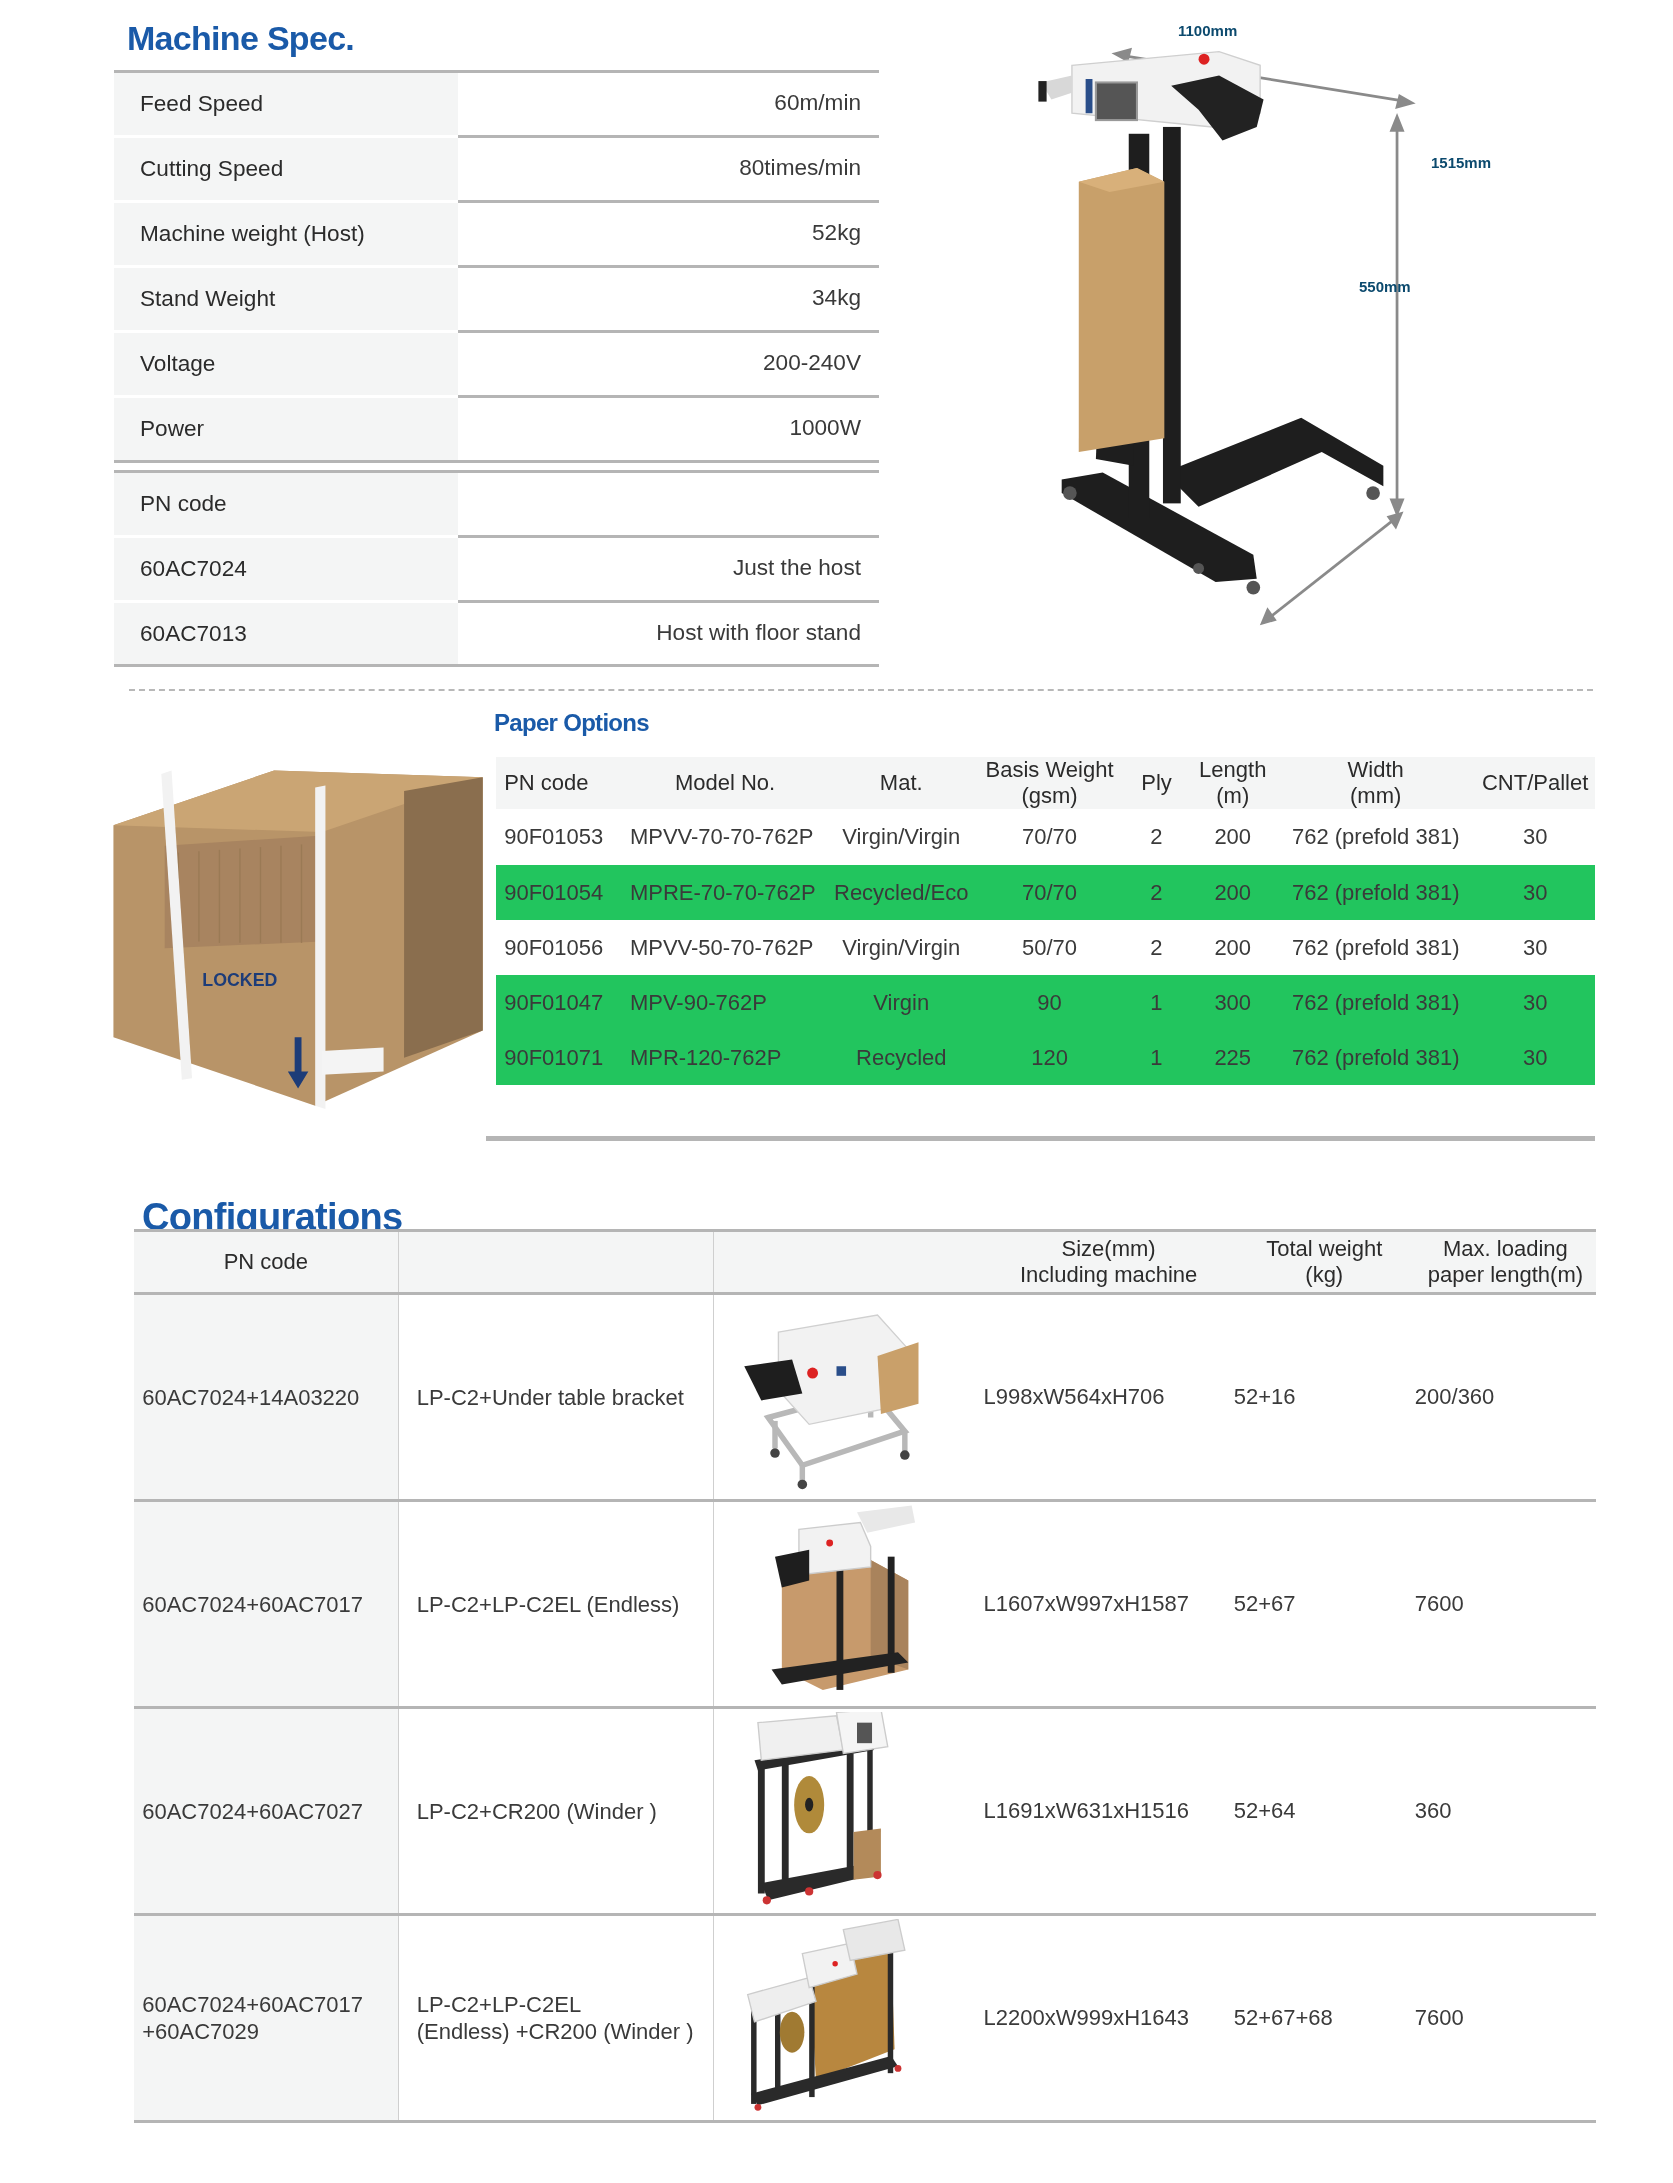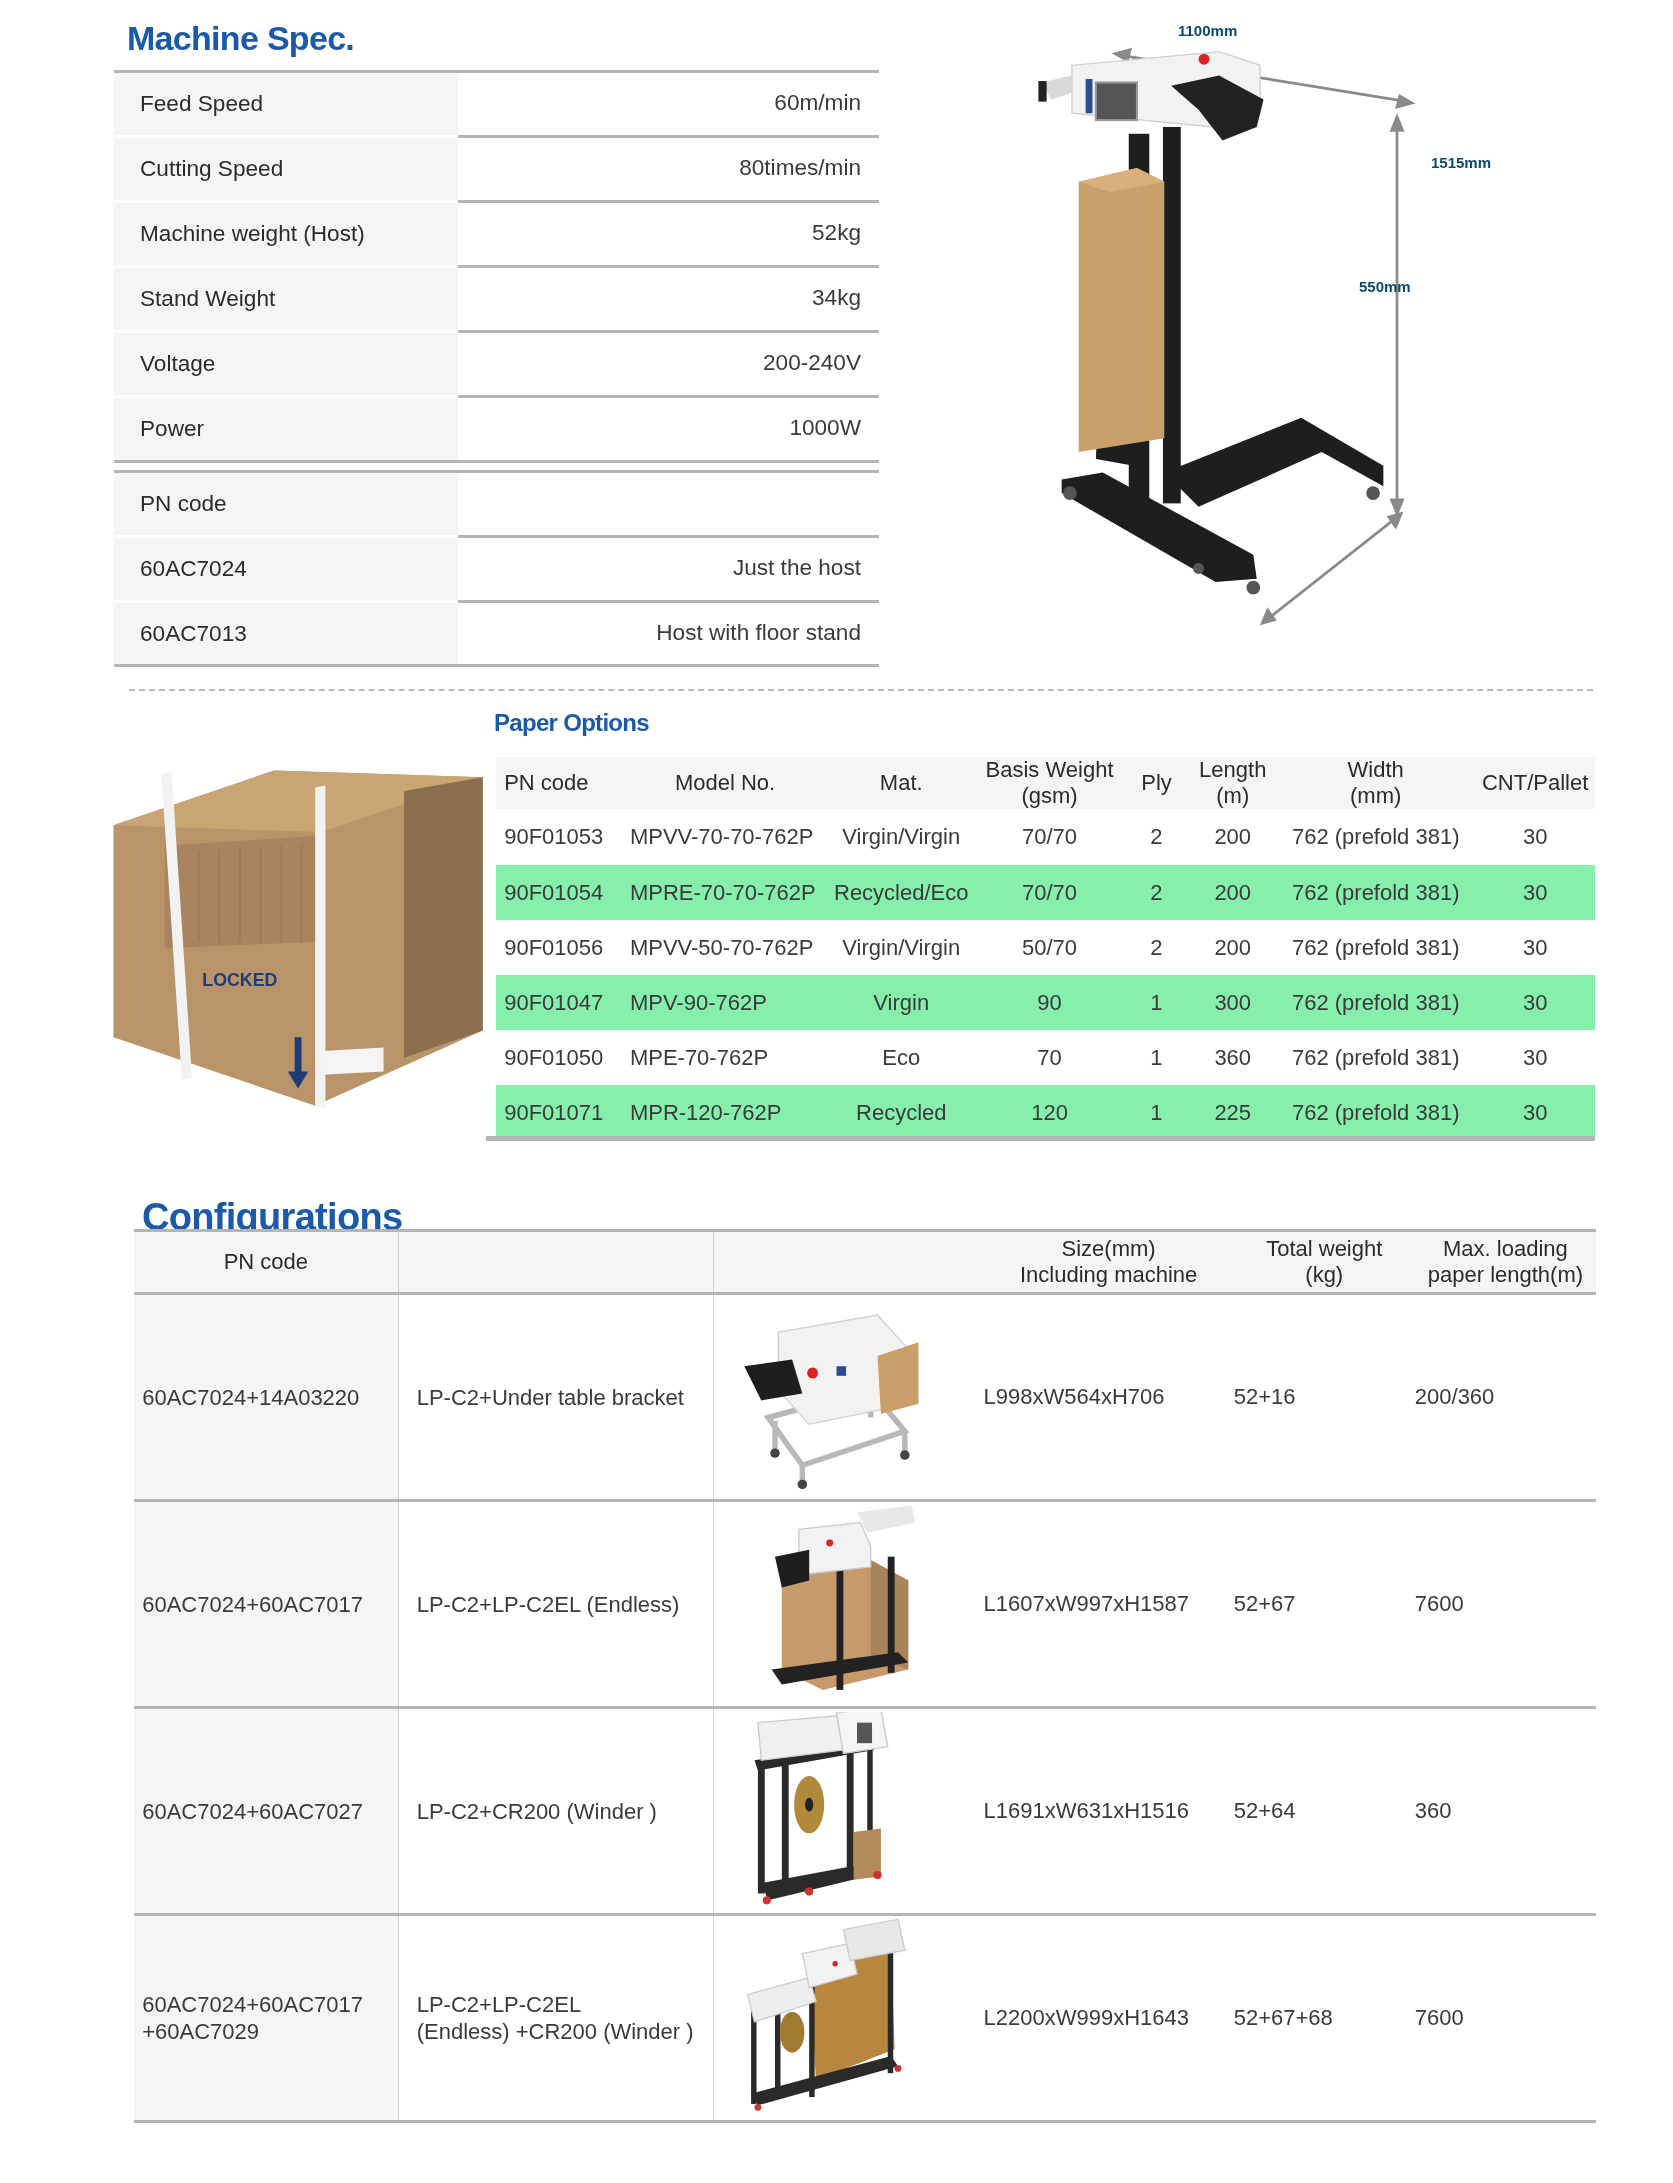--- a/index.html
+++ b/index.html
@@ -15,21 +15,21 @@
   .spec-row .line-val { position: absolute; left: 344px; right: 0; top: 0; height: 2.7px; background: #b5b5b5; }
   .spec-bottom { position: absolute; left: 0; right: 0; height: 3.4px; background: #b5b5b5; }
   
   .dim { position: absolute; font-size: 15px; font-weight: bold; color: #0c4a6e; }
   
   .dashed { position: absolute; left: 129px; top: 689px; width: 1464px; height: 0; border-top: 2.7px dashed #b8b8b8; }
   
   .paper-table { position: absolute; left: 496px; top: 757px; width: 1099px; border-collapse: collapse; }
   .paper-table th { font-weight: normal; font-size: 22px; color: #2b2b2b; background: #f4f5f5; height: 52px; line-height: 26px; text-align: center; }
   .paper-table td { font-size: 22px; color: #3a3a3a; height: 55px; text-align: center; white-space: nowrap; }
-  .paper-table tr.alt td { background: #86efac; }
+  .paper-table tr.alt td { background: #22c55e; }
   .paper-table tr.first-row td { height: 56px; }
   .paper-table td.pn, .paper-table th.pn { text-align: left; padding-left: 8.2px; }
   .paper-table td.model, .paper-table th.model { text-align: left; padding-left: 6.8px; }
   .paper-bottom { position: absolute; left: 486px; top: 1136px; width: 1109px; height: 4.8px; background: #b5b5b5; }
   
   .cfg-table { position: absolute; left: 134px; top: 1229px; width: 1462px; border-collapse: collapse; }
   .cfg-table th { font-weight: normal; font-size: 22px; color: #2b2b2b; background: #f4f5f5; height: 63px; line-height: 26px; text-align: center; border-top: 3.4px solid #b5b5b5; border-bottom: 3.4px solid #b5b5b5; vertical-align: middle; }
   .cfg-table td { font-size: 22px; color: #3a3a3a; height: 207px; border-bottom: 3.4px solid #b5b5b5; vertical-align: middle; }
   .cfg-table td.c1 { background: #f4f5f5; padding-left: 8.2px; line-height: 27px; }
   .cfg-table td.c2 { padding-left: 18px; line-height: 27px; border-left: 1.4px solid #cfcfcf; }
@@ -217,30 +217,20 @@
       <td>762 (prefold 381)</td>
       <td>30</td>
     </tr>
     <tr class="alt">
       <td class="pn">90F01047</td>
       <td class="model">MPV-90-762P</td>
       <td>Virgin</td>
       <td>90</td>
       <td>1</td>
       <td>300</td>
-      <td>762 (prefold 381)</td>
-      <td>30</td>
-    </tr>
-    <tr>
-      <td class="pn">90F01050</td>
-      <td class="model">MPE-70-762P</td>
-      <td>Eco</td>
-      <td>70</td>
-      <td>1</td>
-      <td>360</td>
       <td>762 (prefold 381)</td>
       <td>30</td>
     </tr>
     <tr class="alt">
       <td class="pn">90F01071</td>
       <td class="model">MPR-120-762P</td>
       <td>Recycled</td>
       <td>120</td>
       <td>1</td>
       <td>225</td>

